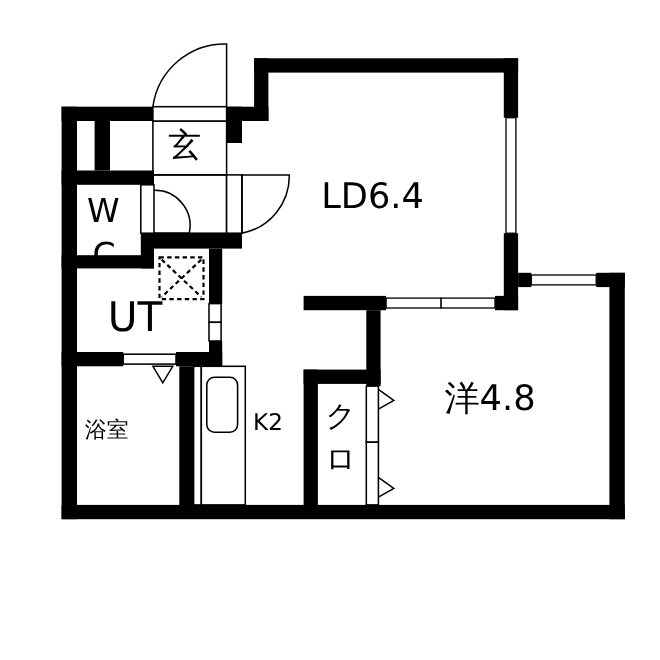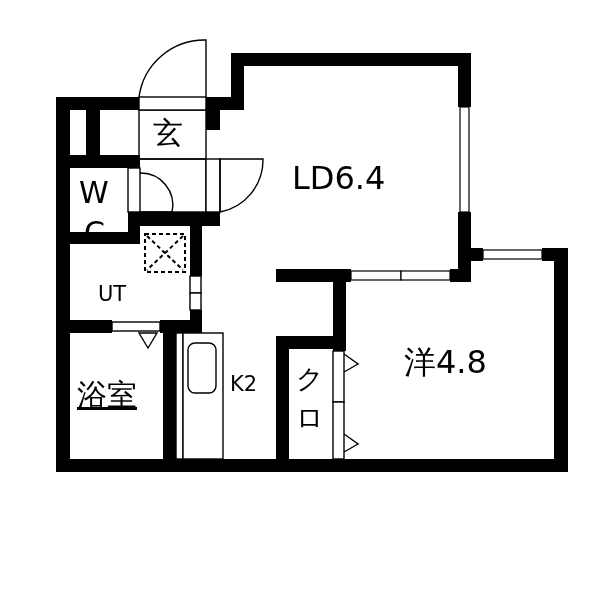--- a/index.html
+++ b/index.html
@@ -111,18 +111,18 @@
     <rect x="333" y="402" width="11" height="57"></rect>
     <path d="M344 354 L358 364 L344 372" fill="none"></path>
     <path d="M344 434 L358 444 L344 452" fill="none"></path>
   </g>
 </svg>
 
 <div class="lbl" style="left:153px;top:118px;font-size:30px;">玄</div>
 <div class="lbl" style="left:292px;top:162px;font-size:32px;text-align:right;">LD6.4</div>
 <div class="lbl" style="left:79px;top:178px;font-size:30px;">W</div>
 <div class="lbl" style="left:84px;top:218px;font-size:30px;">C</div>
-<div class="lbl" style="left:98px;top:284px;font-size:21px;">UT</div>
-<div class="lbl" style="left:77px;top:380px;font-size:30px;text-decoration:underline;">浴室</div>
+<div class="lbl" style="left:98px;top:270px;font-size:37px;">UT</div>
+<div class="lbl" style="left:77px;top:380px;font-size:20px;">浴室</div>
 <div class="lbl" style="left:230px;top:374px;font-size:21px;">K2</div>
 <div class="lbl" style="left:296px;top:365px;font-size:27px;">ク</div>
 <div class="lbl" style="left:296px;top:404px;font-size:27px;">ロ</div>
 <div class="lbl" style="left:404px;top:346px;font-size:32px;">洋4.8</div>
 
 </body></html>

